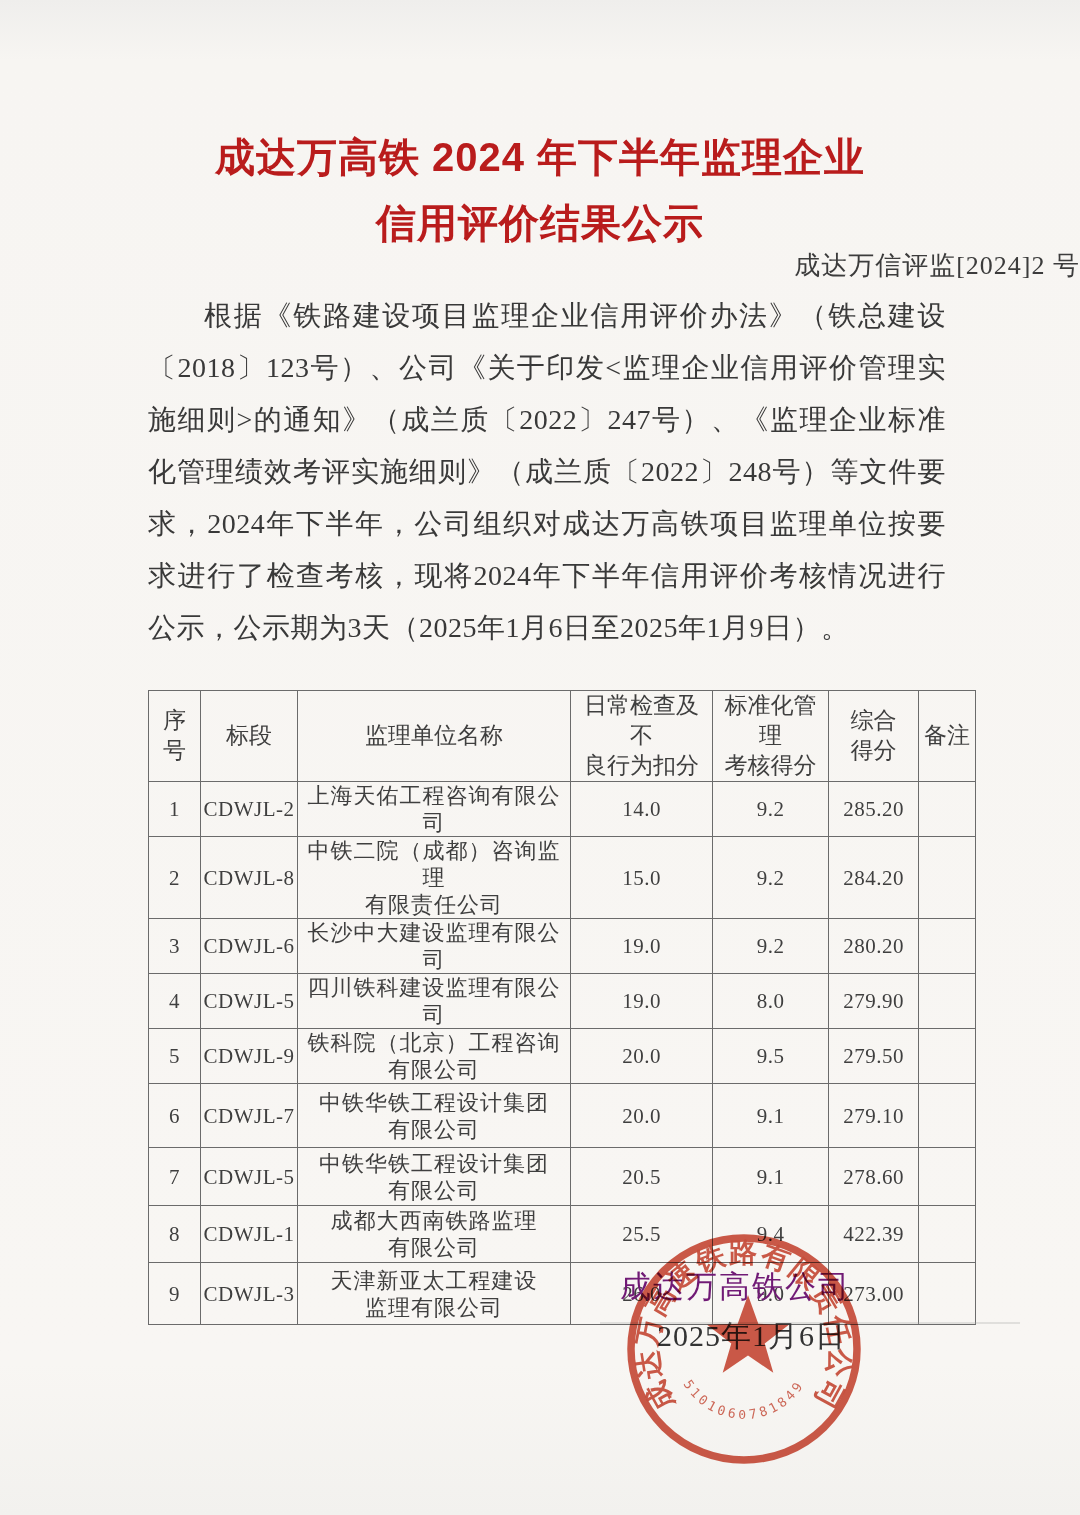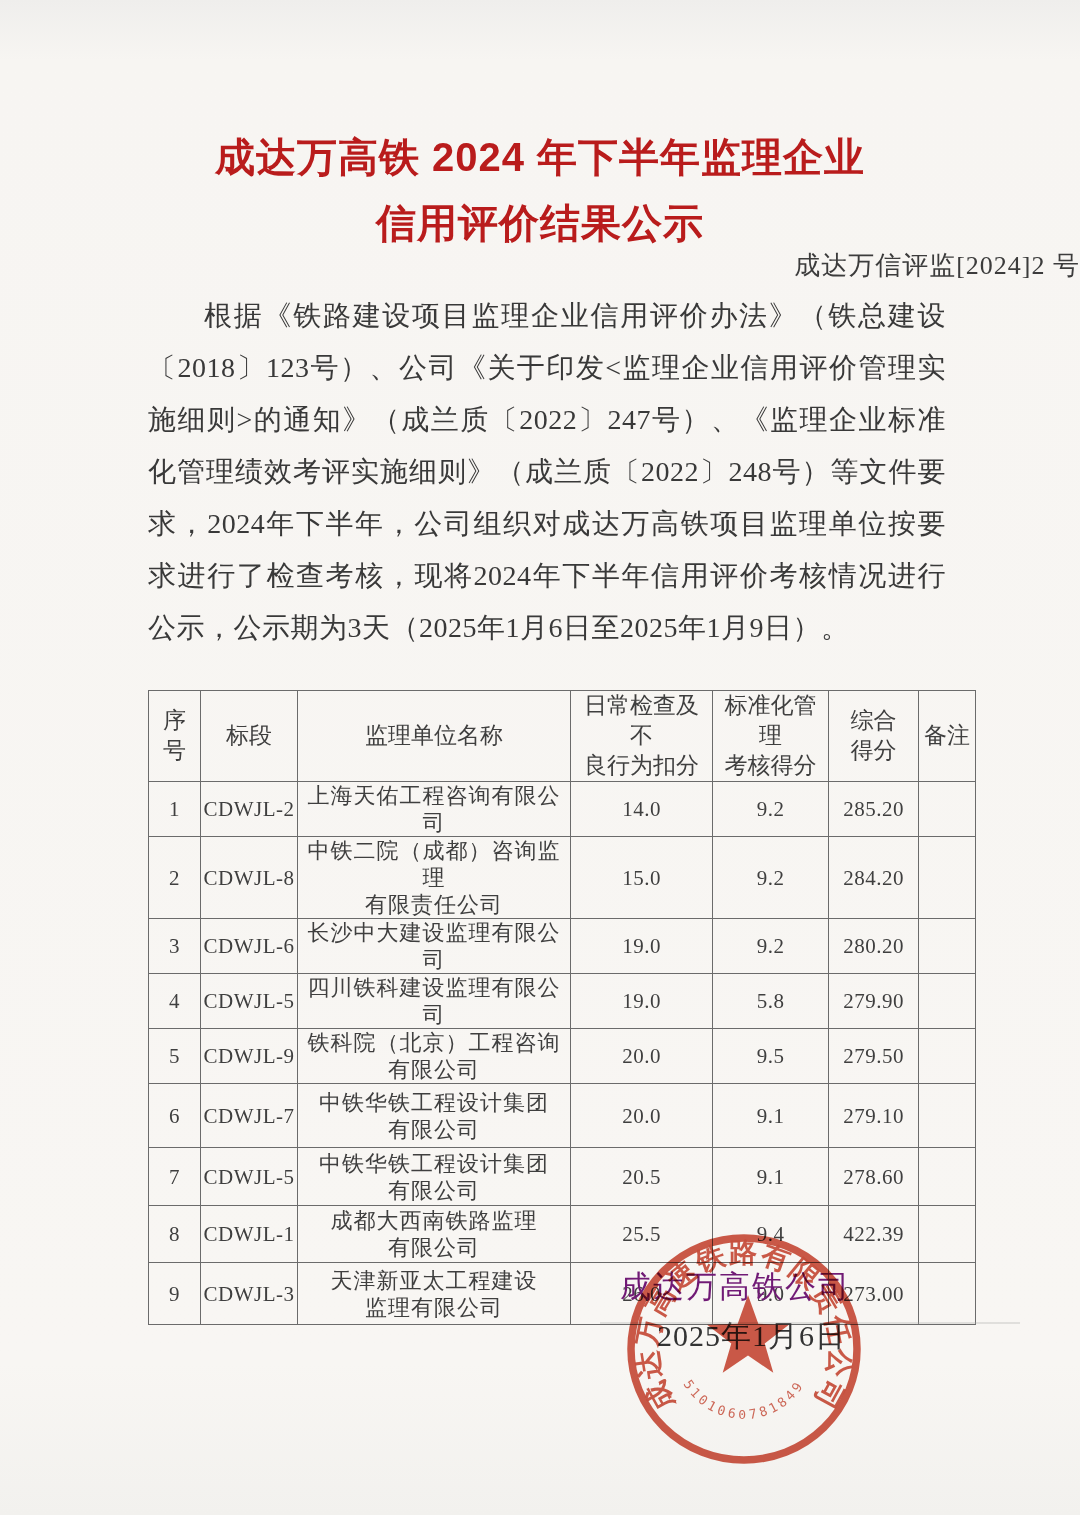--- a/index.html
+++ b/index.html
@@ -158,21 +158,21 @@
         <td>19.0</td>
         <td>9.2</td>
         <td>280.20</td>
         <td></td>
       </tr>
       <tr style="height:49px">
         <td>4</td>
         <td>CDWJL-5</td>
         <td class="company-cell">四川铁科建设监理有限公司</td>
         <td>19.0</td>
-        <td>5.8</td>
+        <td>8.0</td>
         <td>279.90</td>
         <td></td>
       </tr>
       <tr style="height:54px">
         <td>5</td>
         <td>CDWJL-9</td>
         <td class="company-cell">铁科院（北京）工程咨询
 有限公司</td>
         <td>20.0</td>
         <td>9.5</td>

